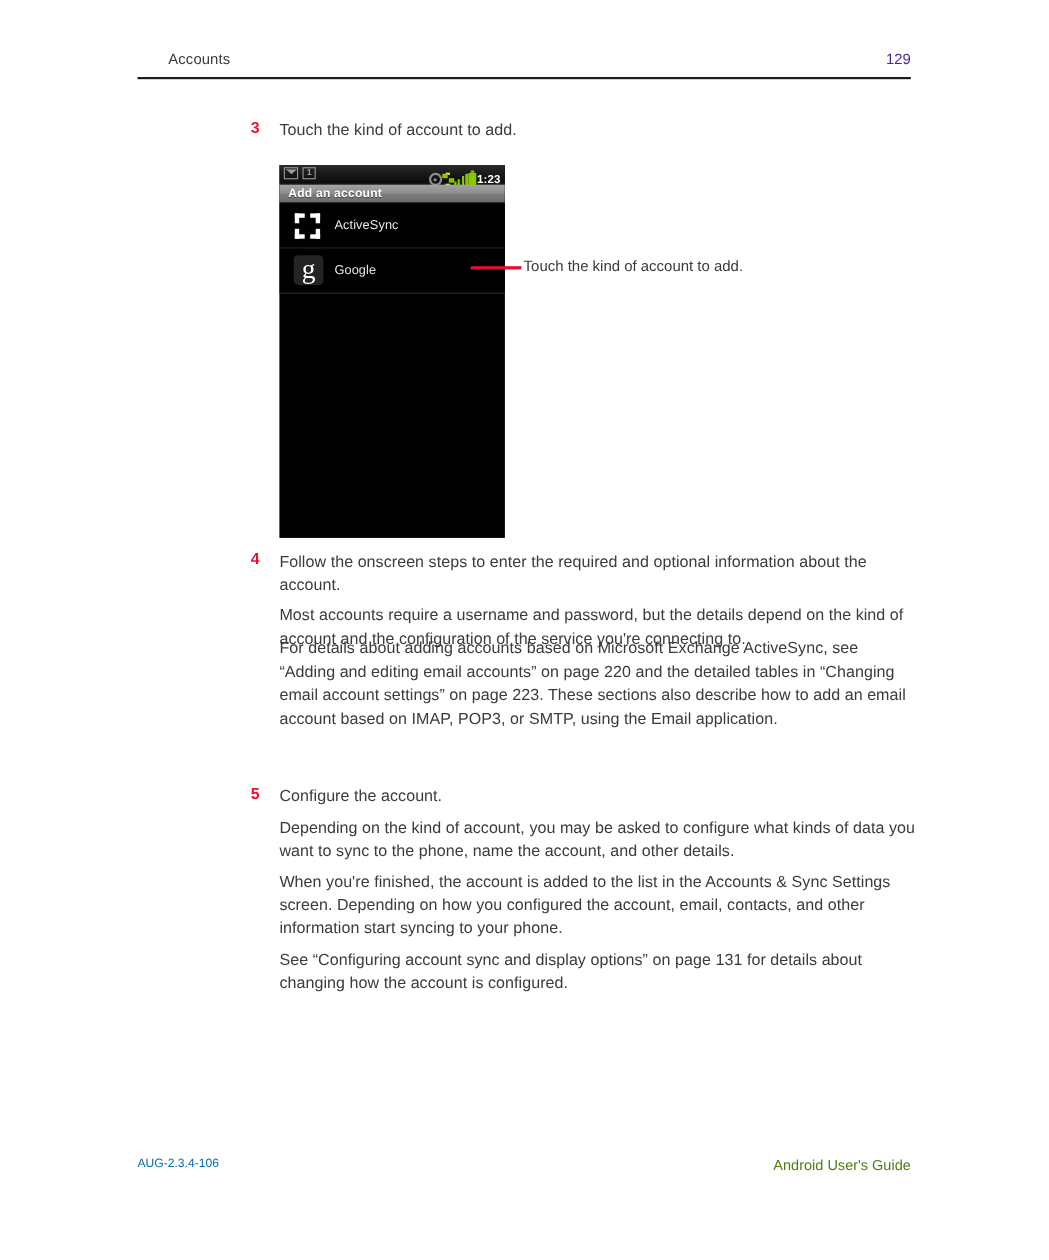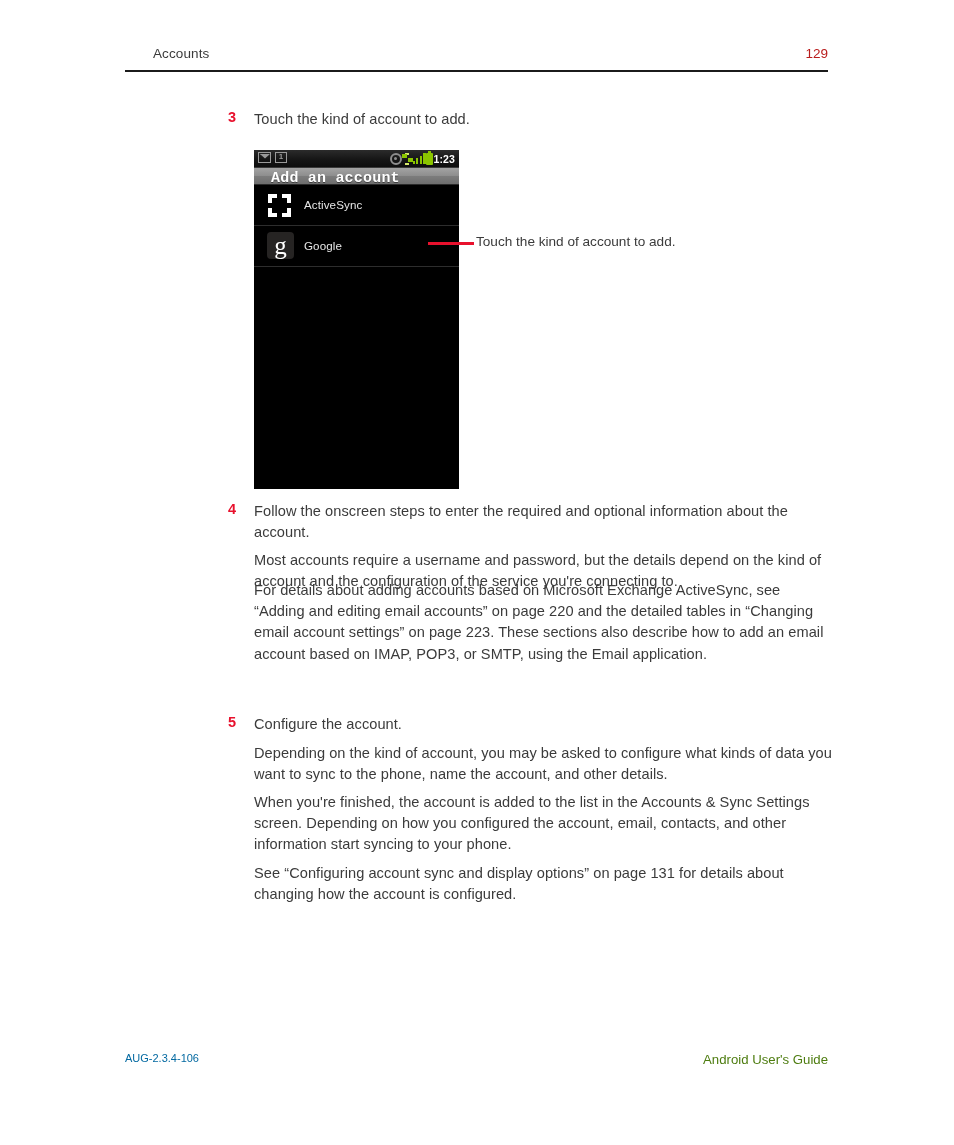--- a/index.html
+++ b/index.html
@@ -37,21 +37,21 @@
     left: 0; top: 0;
     font-size: 13.5px;
     letter-spacing: .1px;
     color: #3b3b3b;
     margin-left: 28px;
   }
   .rh-right {
     position: absolute;
     right: 0; top: 0;
     font-size: 13.5px;
-    color: #b91c1c;
+    color: #4c1d95;
     margin-left: 24px;
   }
   .rh-rule {
     position: absolute;
     left: 0;
     top: 24px;
     width: 703px;
     height: 2.4px;
     background: #1b1b1b;
   }
@@ -96,21 +96,21 @@
   .sb-left {
     position: absolute;
     left: 4px; top: 2px;
     display: flex;
     gap: 4px;
     align-items: center;
   }
   .sb-right {
     position: absolute;
     right: 4px; top: 0px;
-    height: 17px;
+    height: 26px;
     display: flex;
     gap: 0;
     align-items: center;
   }
   .ico-mail {
     width: 13px; height: 11px;
     border: 1.4px solid #9a9a9a;
     position: relative;
     box-sizing: border-box;
   }
@@ -203,27 +203,26 @@
   .titlebar {
     position: absolute;
     left: 0; top: 18px;
     width: 205px;
     height: 16px;
     background: linear-gradient(180deg,#a3a3a3 0%, #8e8e8e 48%, #7c7c7c 52%, #6e6e6e 100%);
     border-bottom: 1px solid #2a2a2a;
   }
   .titlebar span {
     position: absolute;
-    left: 17px; top: 2px;
-    font-size: 15px;
+    left: 8px; top: 2px;
+    font-size: 11px;
     font-weight: bold;
     color: #ffffff;
     text-shadow: 0 1px 0 rgba(0,0,0,.45);
     letter-spacing: .2px;
-    font-family: Liberation Mono, monospace;
   }
 
   .acct-row {
     position: absolute;
     left: 0;
     width: 205px;
     height: 40px;
     border-bottom: 1px solid #2d2d2d;
     background: #000000;
   }

